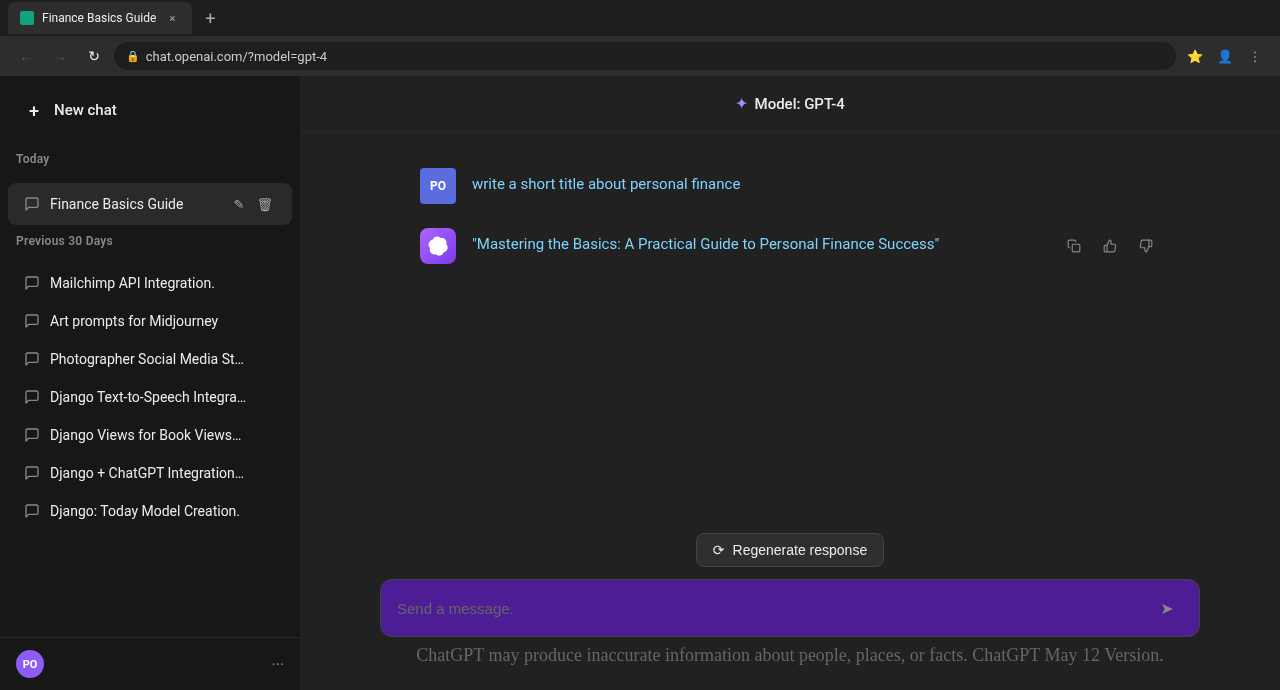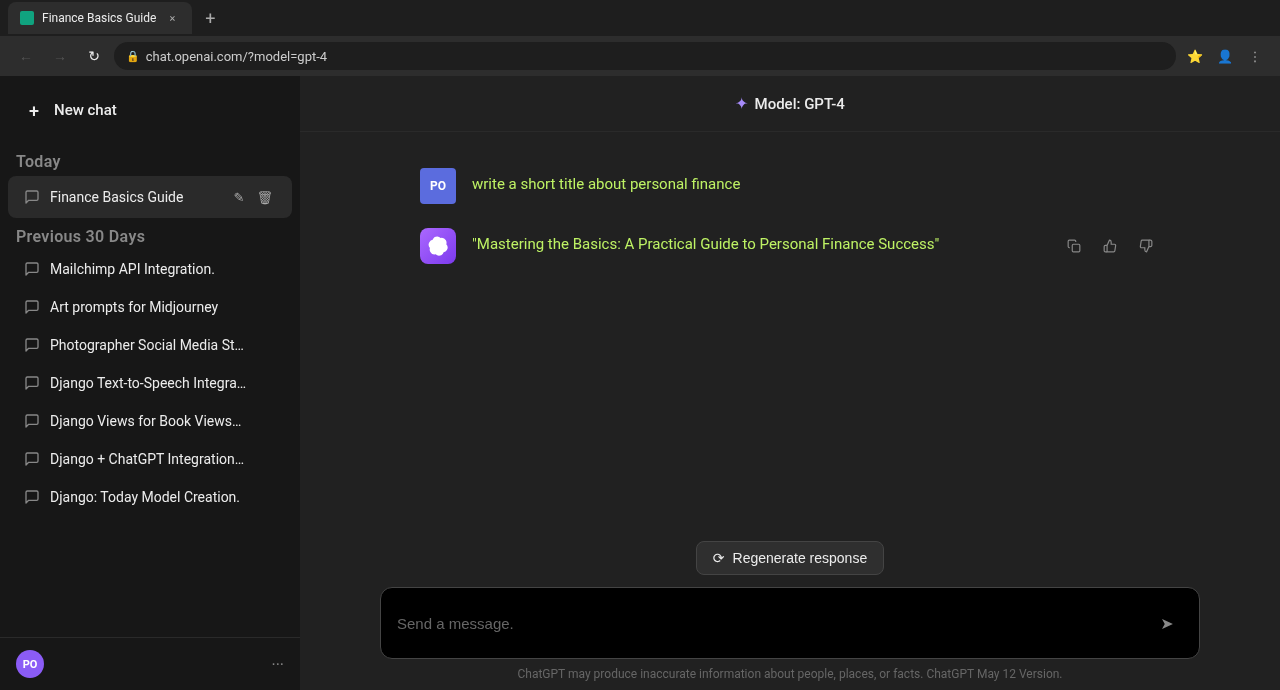--- a/index.html
+++ b/index.html
@@ -153,24 +153,24 @@
       width: 20px;
       height: 20px;
       display: flex;
       align-items: center;
       justify-content: center;
       font-size: 18px;
       color: #ececec;
     }
 
     .section-label {
-      font-size: 16px;
+      font-size: 12px;
       color: #888;
       font-weight: 600;
-      padding: 8px 16px 4px;
+      padding: 8px 16px 16px;
       letter-spacing: 0.02em;
     }
 
     .chat-item {
       display: flex;
       align-items: center;
       gap: 10px;
       padding: 10px 16px;
       cursor: pointer;
       border-radius: 8px;
@@ -292,21 +292,21 @@
     .avatar.gpt {
       background: linear-gradient(135deg, #ab68ff, #7c3aed);
       border-radius: 8px;
     }
 
     .message-content {
       flex: 1;
       padding-top: 4px;
       font-size: 15px;
       line-height: 1.6;
-      color: #bef264;
+      color: #7dd3fc;
     }
     .message-actions {
       display: flex;
       gap: 8px;
       align-items: flex-start;
       padding-top: 4px;
     }
     .msg-action-btn {
       width: 28px;
       height: 28px;
@@ -336,25 +336,25 @@
       background: #2f2f2f;
       border: 1px solid #444;
       border-radius: 8px;
       padding: 8px 16px;
       font-size: 14px;
       color: #ececec;
       cursor: pointer;
     }
 
     .input-row {
-      background: #000000;
+      background: #4c1d95;
       border-radius: 12px;
       display: flex;
       align-items: center;
-      padding: 19px 16px;
+      padding: 12px 16px;
       gap: 8px;
       border: 1px solid #444;
     }
     .message-input {
       flex: 1;
       background: transparent;
       border: none;
       outline: none;
       font-size: 15px;
       color: #ececec;
@@ -368,23 +368,24 @@
       align-items: center;
       justify-content: center;
       color: #888;
       cursor: pointer;
       border-radius: 6px;
       font-size: 16px;
     }
 
     .footer-text {
       text-align: center;
-      font-size: 12px;
+      font-size: 18px;
       color: #666;
-      padding: 8px 0 9px;
+      padding: 8px 0 24px;
+      font-family: Liberation Serif, serif;
     }
 
     
     .chat-icon {
       width: 16px;
       height: 16px;
     }
   </style>
 </head>
 <body>

